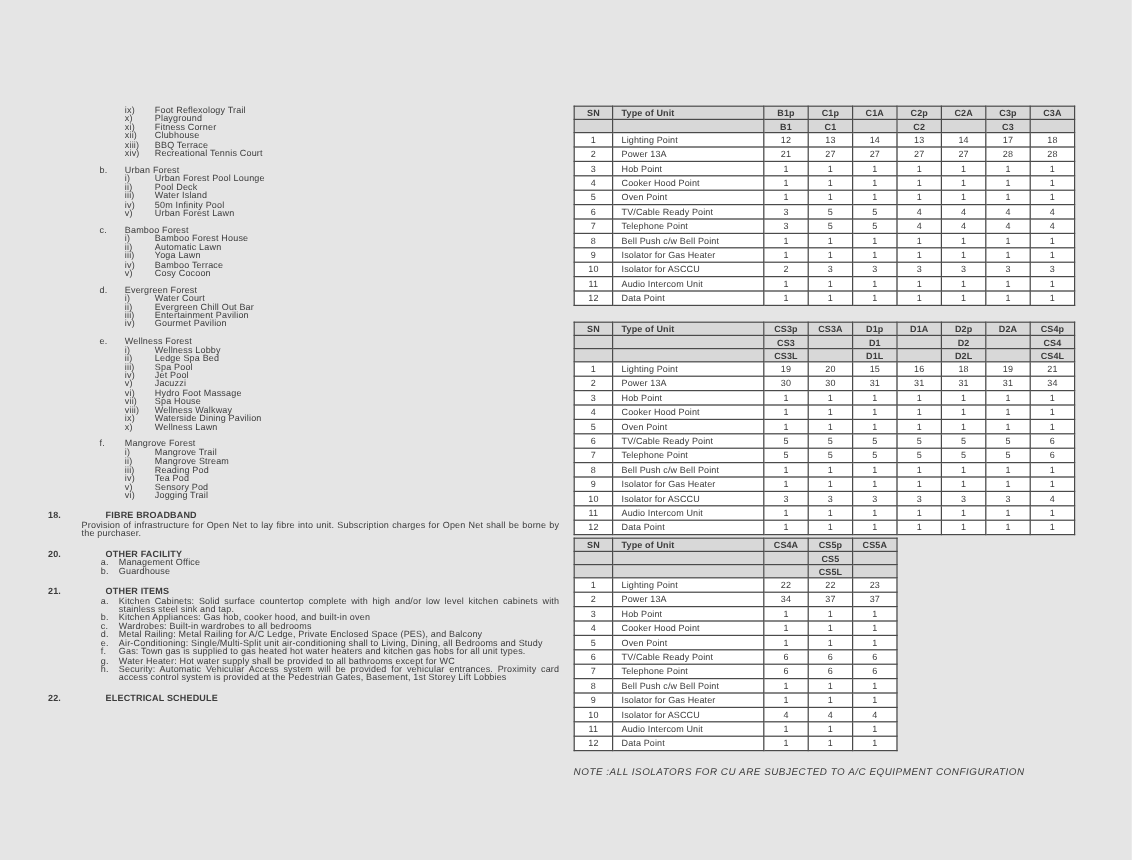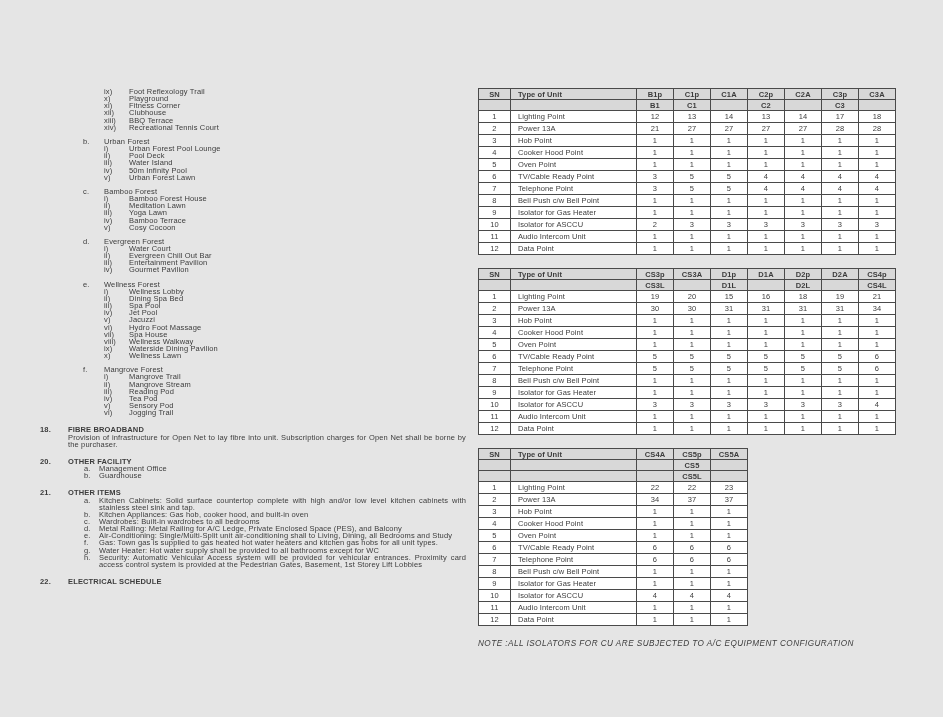--- a/index.html
+++ b/index.html
@@ -15,21 +15,21 @@
     font-size:7.5px; line-height:7.15px; letter-spacing:0.15px;
   }
   .line { display:flex; }
   .ov-line { margin-left:64px; }
   .rn { flex:0 0 25px; }
   .group { margin-top:7px; }
   .g-title-line { margin-left:43px; }
   .g-letter { flex:0 0 21px; }
   .g-item { margin-left:64px; }
   .section { margin-top:10px; }
-  .s-title-line { font-weight:bold; }
+  .s-title-line { font-weight:bold;gap:20px; }
   .s-num { flex:0 0 28px; font-weight:bold; }
   .s-body { margin-left:28px; text-align:justify; }
   .s-item { margin-left:44px; }
   .s-letter { flex:0 0 15px; }
   .s-text { flex:1; text-align:justify; }
 
   
   .tbl-wrap { position:absolute; left:478px; }
   table { border-collapse:collapse; table-layout:fixed; }
   td, th {
@@ -106,21 +106,21 @@
         <div class="line g-title-line">
           <span class="g-letter">c.</span>
           <span>Bamboo Forest</span>
         </div>
         <div class="line g-item">
           <span class="rn">i)</span>
           <span>Bamboo Forest House</span>
         </div>
         <div class="line g-item">
           <span class="rn">ii)</span>
-          <span>Meditation Lawn</span>
+          <span>Automatic Lawn</span>
         </div>
         <div class="line g-item">
           <span class="rn">iii)</span>
           <span>Yoga Lawn</span>
         </div>
         <div class="line g-item">
           <span class="rn">iv)</span>
           <span>Bamboo Terrace</span>
         </div>
         <div class="line g-item">
@@ -154,21 +154,21 @@
         <div class="line g-title-line">
           <span class="g-letter">e.</span>
           <span>Wellness Forest</span>
         </div>
         <div class="line g-item">
           <span class="rn">i)</span>
           <span>Wellness Lobby</span>
         </div>
         <div class="line g-item">
           <span class="rn">ii)</span>
-          <span>Dining Spa Bed</span>
+          <span>Ledge Spa Bed</span>
         </div>
         <div class="line g-item">
           <span class="rn">iii)</span>
           <span>Spa Pool</span>
         </div>
         <div class="line g-item">
           <span class="rn">iv)</span>
           <span>Jet Pool</span>
         </div>
         <div class="line g-item">
@@ -487,20 +487,31 @@
               <th>CS3A</th>
               <th>D1p</th>
               <th>D1A</th>
               <th>D2p</th>
               <th>D2A</th>
               <th>CS4p</th>
             </tr>
             <tr>
               <th></th>
               <th class="cell-type"></th>
+              <th>CS3</th>
+              <th></th>
+              <th>D1</th>
+              <th></th>
+              <th>D2</th>
+              <th></th>
+              <th>CS4</th>
+            </tr>
+            <tr>
+              <th></th>
+              <th class="cell-type"></th>
               <th>CS3L</th>
               <th></th>
               <th>D1L</th>
               <th></th>
               <th>D2L</th>
               <th></th>
               <th>CS4L</th>
             </tr>
           </thead>
           <tbody>

